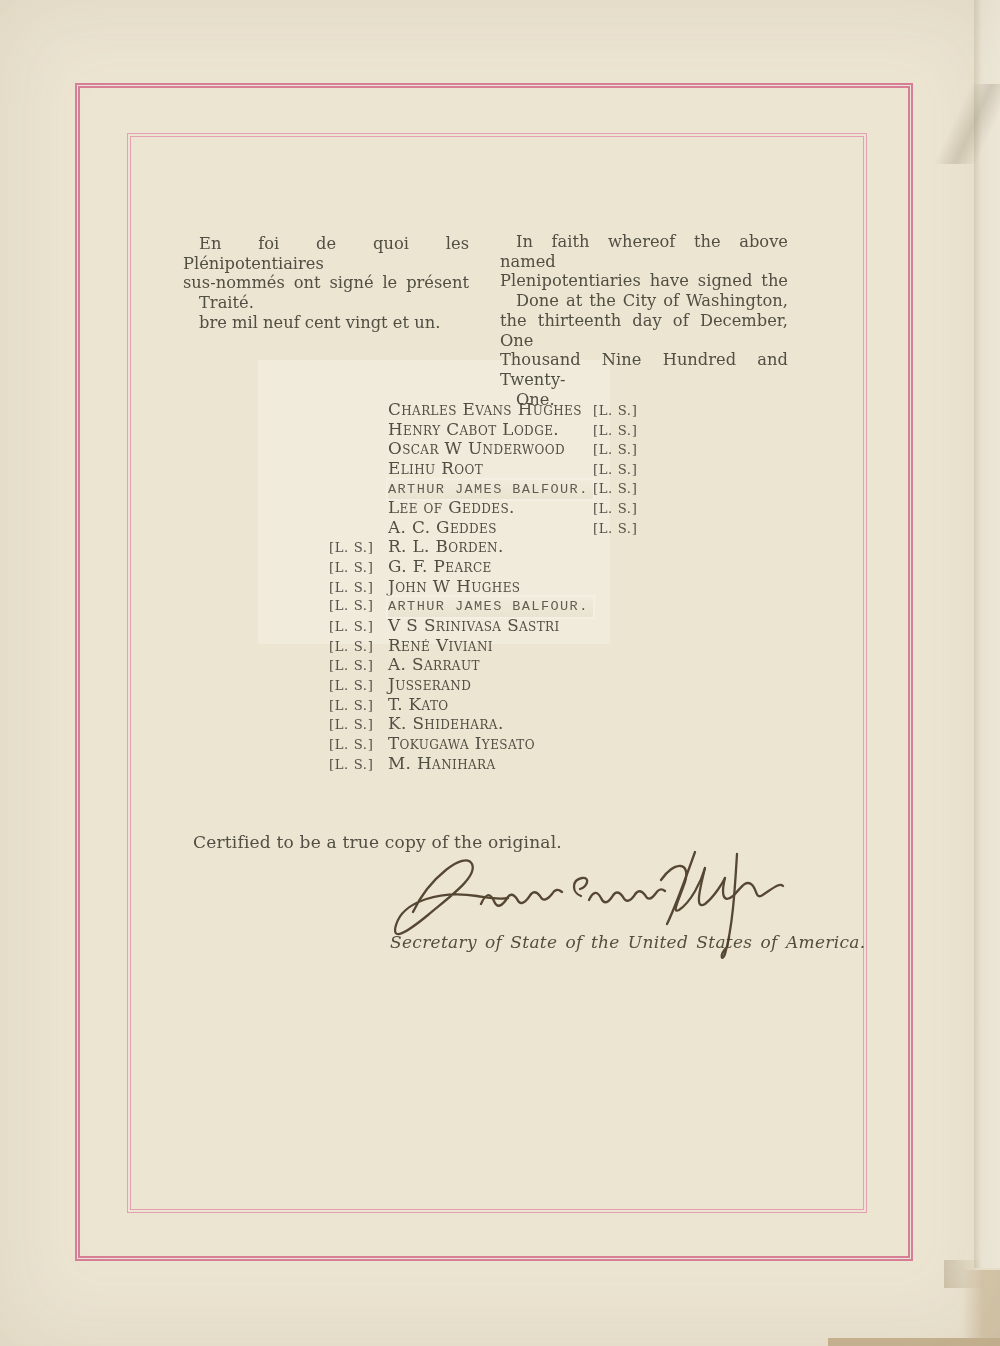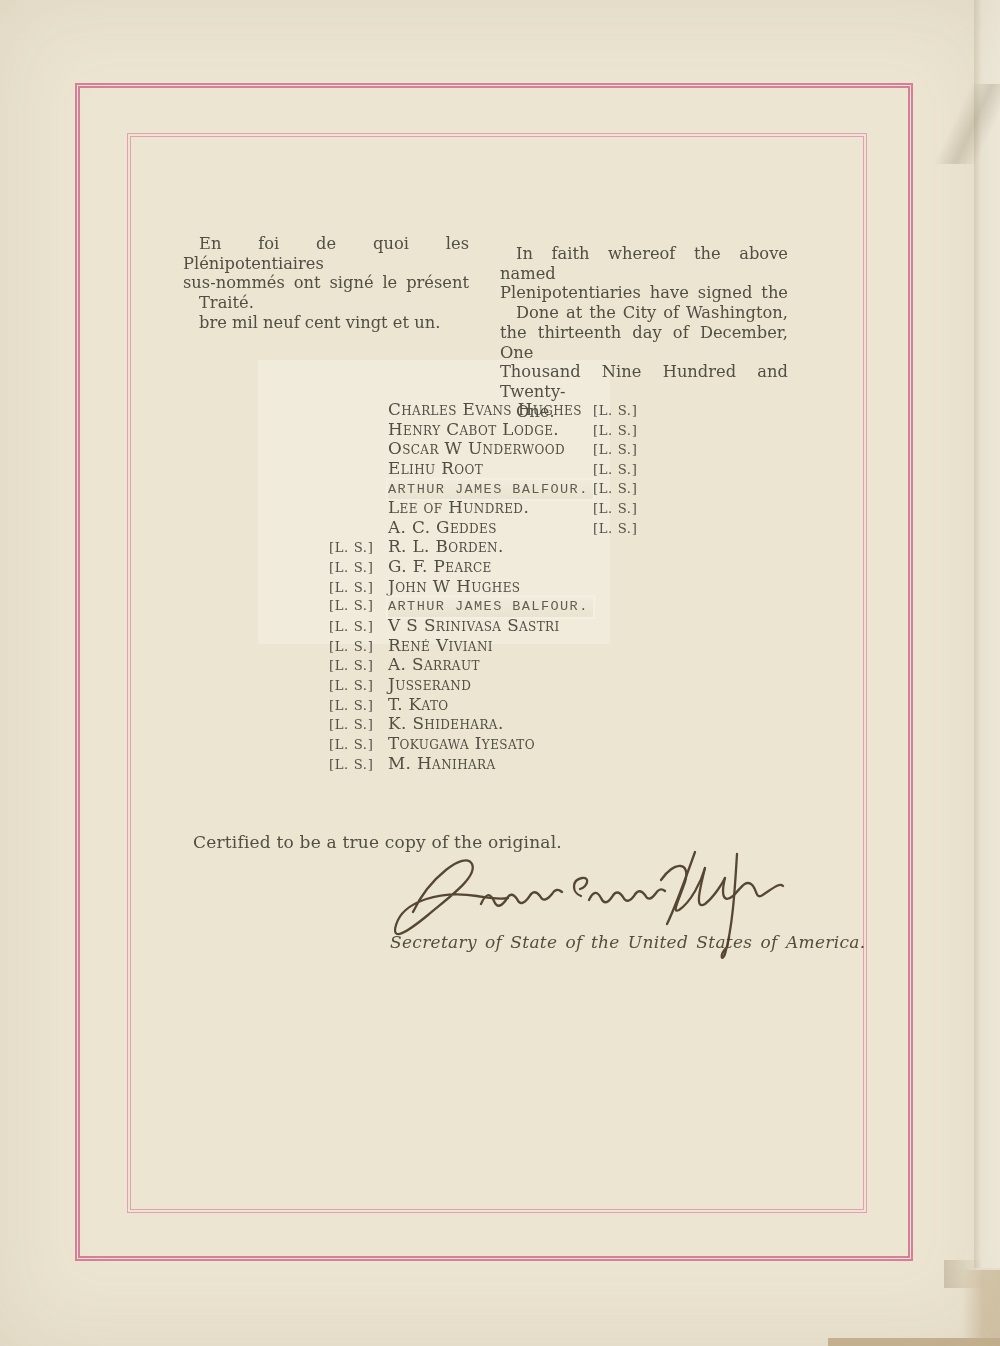--- a/index.html
+++ b/index.html
@@ -27,21 +27,21 @@
     border:5px double #d77e99;box-sizing:border-box;}
   .inner-frame{position:absolute;left:127px;top:133px;width:740px;height:1080px;
     border:4px double #e59fb3;box-sizing:border-box;}
 
   
   .bleed{position:absolute;left:258px;top:360px;width:352px;height:284px;
     background:rgba(253,251,245,0.28);}
 
   .col{position:absolute;color:#514e43;font-size:16.3px;line-height:19.7px;}
   .col-left{left:183px;top:234px;width:286px;}
-  .col-right{left:500px;top:244px;width:288px;}
+  .col-right{left:500px;top:232px;width:288px;}
   .pline{text-align:justify;text-align-last:justify;white-space:normal;}
   .pline.left{text-align-last:left;margin-left:16px;}
   .pline.ind{text-indent:16px;}
 
   .sig-list{position:absolute;left:329px;top:400px;width:340px;color:#514e43;}
   .sig-row{display:flex;height:19.65px;line-height:19.65px;align-items:baseline;}
   .seal-l{width:59px;flex:0 0 59px;font-size:13.2px;letter-spacing:0.6px;color:#55524a;}
   .sig-name{width:205px;flex:0 0 205px;white-space:nowrap;overflow:visible;
     font-variant:small-caps;font-size:16.8px;letter-spacing:0.4px;}
   .seal-r{font-size:13.2px;letter-spacing:0.6px;color:#55524a;}
@@ -108,21 +108,21 @@
         <span class="sig-name">Elihu Root</span>
         <span class="seal-r">[L. S.]</span>
       </div>
     <div class="sig-row">
         <span class="seal-l"></span>
         <span class="sig-name typed">ARTHUR JAMES BALFOUR.</span>
         <span class="seal-r">[L. S.]</span>
       </div>
     <div class="sig-row">
         <span class="seal-l"></span>
-        <span class="sig-name">Lee of Hundred.</span>
+        <span class="sig-name">Lee of Geddes.</span>
         <span class="seal-r">[L. S.]</span>
       </div>
     <div class="sig-row">
         <span class="seal-l"></span>
         <span class="sig-name">A. C. Geddes</span>
         <span class="seal-r">[L. S.]</span>
       </div>
 
     <div class="sig-row">
         <span class="seal-l">[L. S.]</span>

